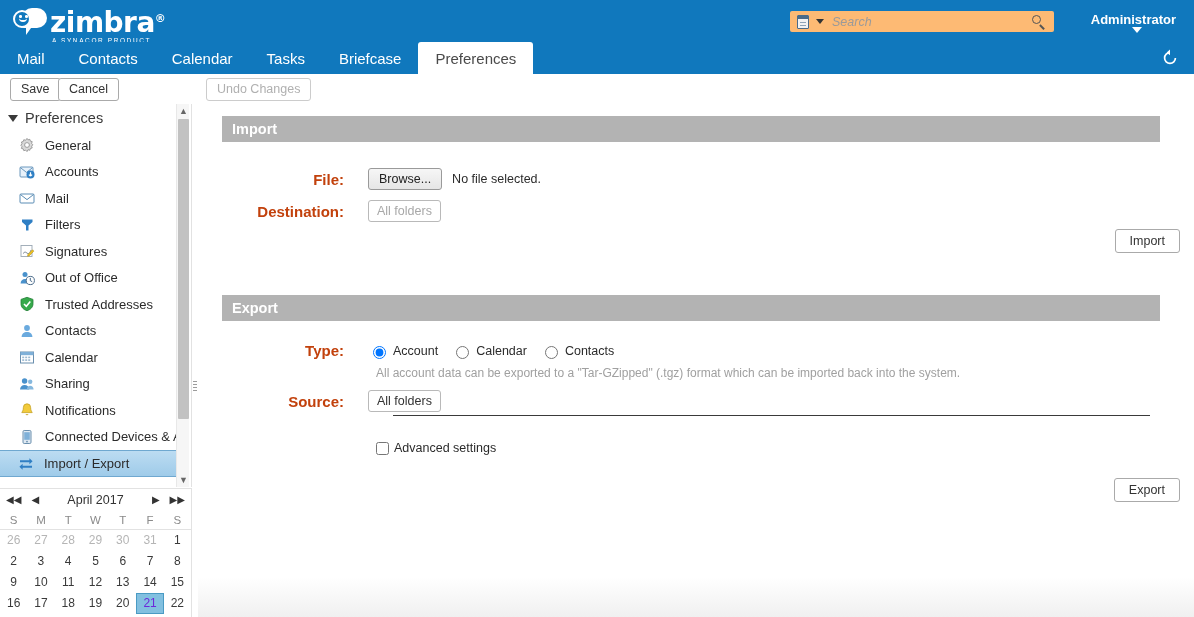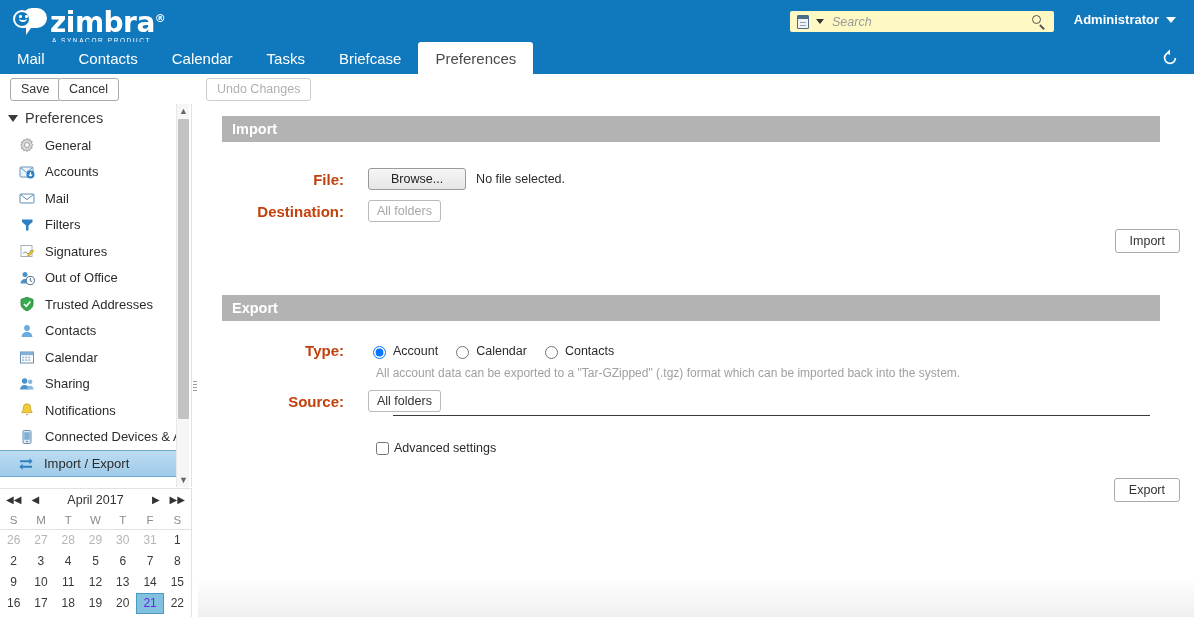--- a/index.html
+++ b/index.html
@@ -54,21 +54,21 @@
   }
   .logo-word .tm { font-size: 11px; vertical-align: super; }
   .logo-sub {
     color: #ffffff; font-size: 6.5px; letter-spacing: 1.6px;
     line-height: 9px; margin-left: 2px;
   }
 
   .search-wrap {
     position: absolute; right: 140px; top: 11px;
     width: 264px; height: 21px;
-    background: #fef9c3; border-radius: 2px;
+    background: #fdba74; border-radius: 2px;
     display: flex; align-items: center;
   }
   .search-type {
     width: 20px; height: 17px; margin-left: 3px;
     display: flex; align-items: center; justify-content: center;
   }
   .doc-icon {
     width: 12px; height: 14px; background: #f2f2f2;
     border: 1.5px solid #4a6b8a; border-radius: 1px;
     position: relative;
@@ -99,21 +99,21 @@
     position: absolute; left: 4px; top: 2px; width: 9px; height: 9px;
     border: 1.6px solid #555; border-radius: 50%;
   }
   .mag-icon .mg-h {
     position: absolute; left: 12px; top: 11px; width: 6px; height: 1.7px;
     background: #555; transform: rotate(45deg); transform-origin: left center;
   }
   .admin {
     position: absolute; right: 18px; top: 12px;
     color: #ffffff; font-size: 13px; font-weight: bold;
-    display: flex; align-items: center;
+    display: flex; align-items: center; flex-direction: column;
   }
   .admin-caret {
     width: 0; height: 0; margin-left: 7px;
     border-left: 5px solid transparent; border-right: 5px solid transparent;
     border-top: 6px solid #ffffff;
   }
 
   
   .tabstrip {
     position: absolute; left: 0; top: 42px; width: 1194px; height: 32px;
@@ -255,21 +255,21 @@
     display: flex; align-items: center; margin-top: 10px;
   }
   .form-label {
     width: 170px; text-align: right; padding-right: 24px;
     font-size: 15px; font-weight: bold; color: #c2410c;
   }
   .browse-btn {
     font-family: "Liberation Sans", sans-serif; font-size: 12.5px;
     background: linear-gradient(#f6f6f6, #e6e6e6);
     border: 1px solid #9a9a9a; border-radius: 3px;
-    padding: 3px 22px; cursor: pointer; color: #222;
+    padding: 3px 10px; cursor: pointer; color: #222;
   }
   .nofile { margin-left: 10px; font-size: 12.5px; color: #2b2b2b; }
   .pill {
     display: inline-block;
     border: 1px solid #b9b9b9; border-radius: 3px;
     padding: 3px 8px; font-size: 12.5px; background: #ffffff;
     cursor: pointer;
   }
   .pill.muted { color: #a8a8a8; }
   .action-btn {

